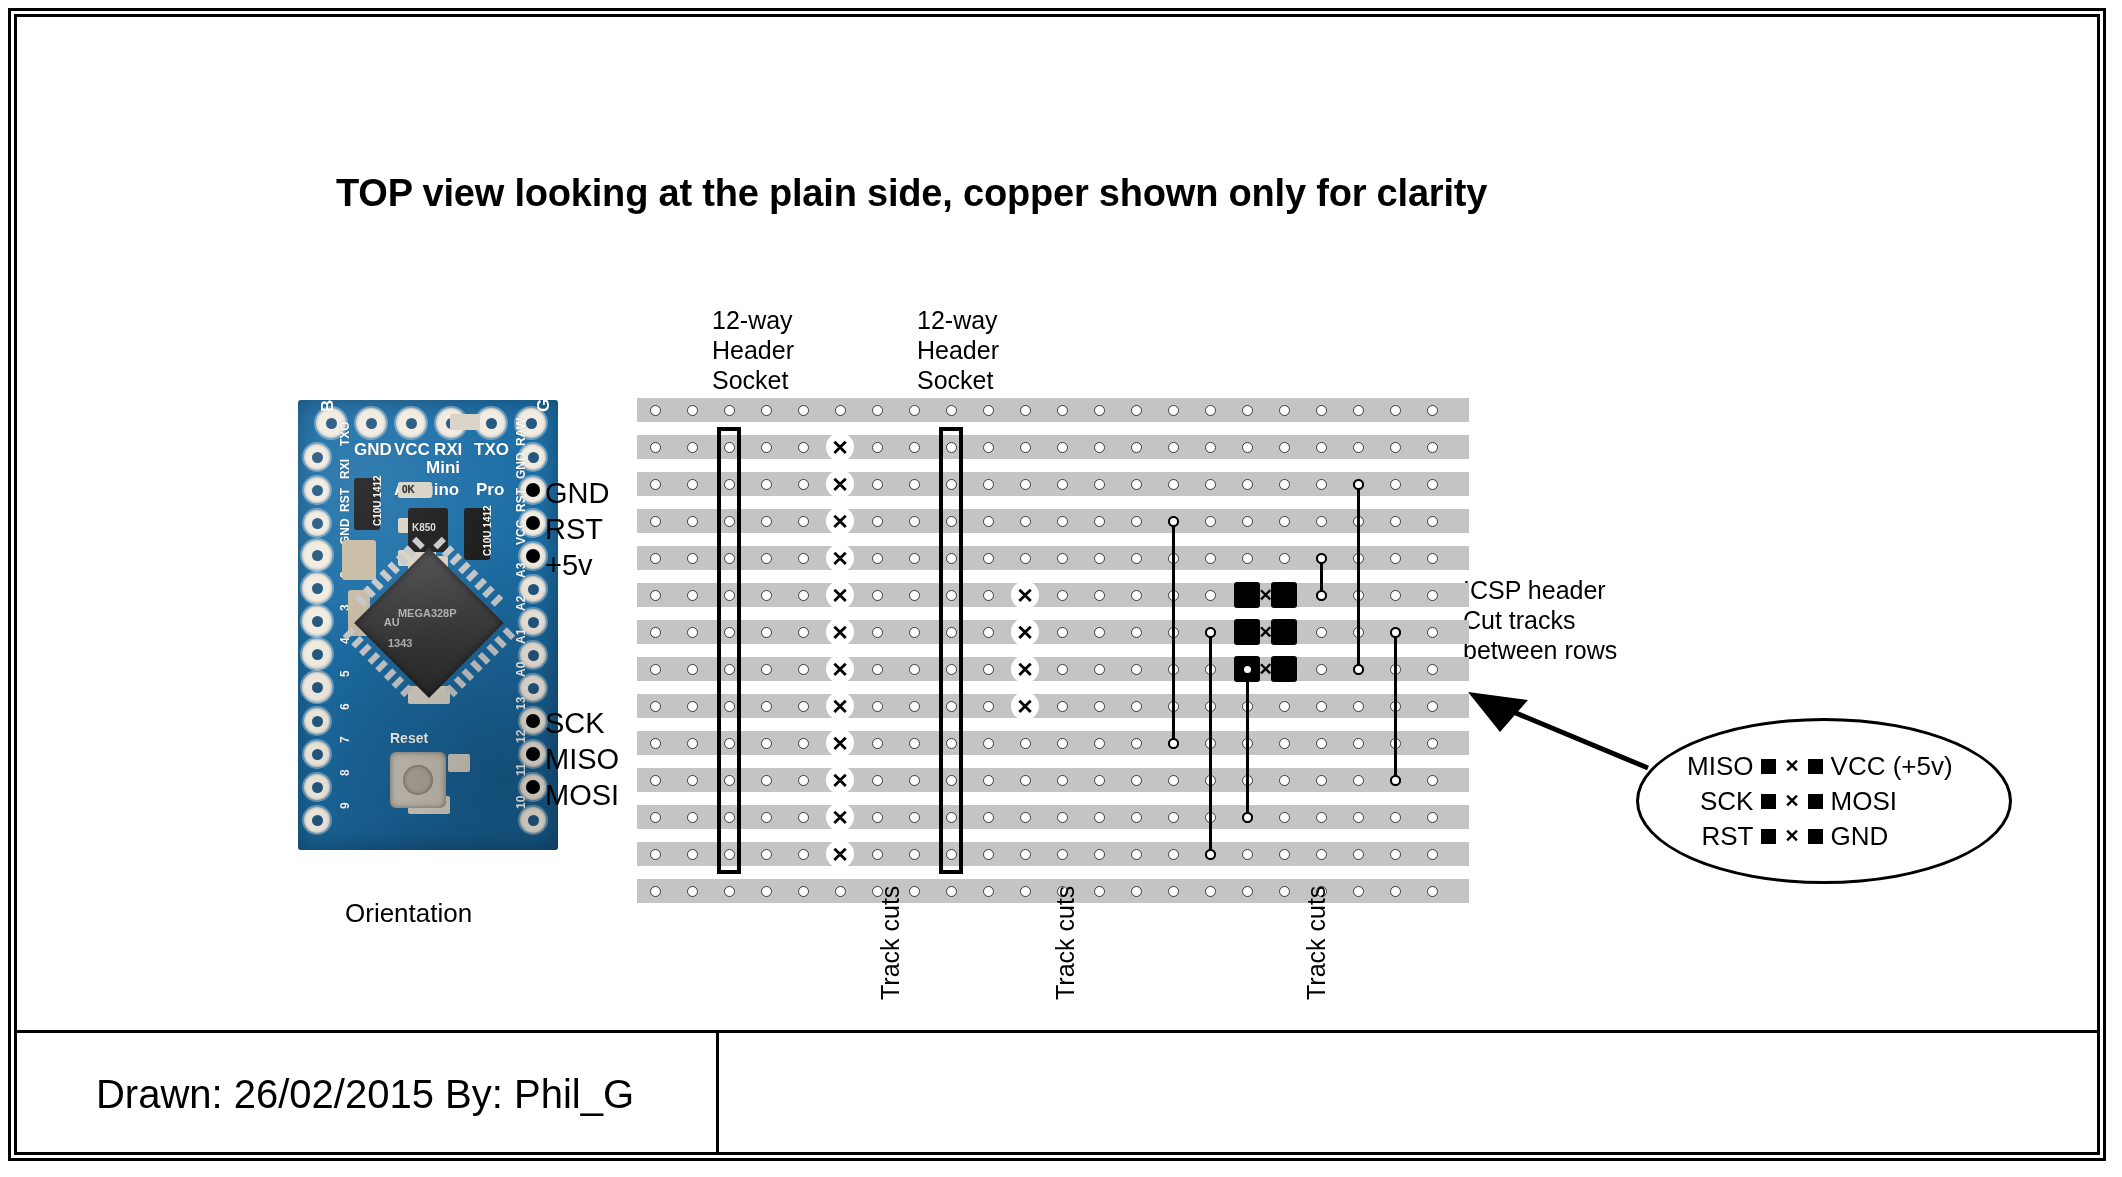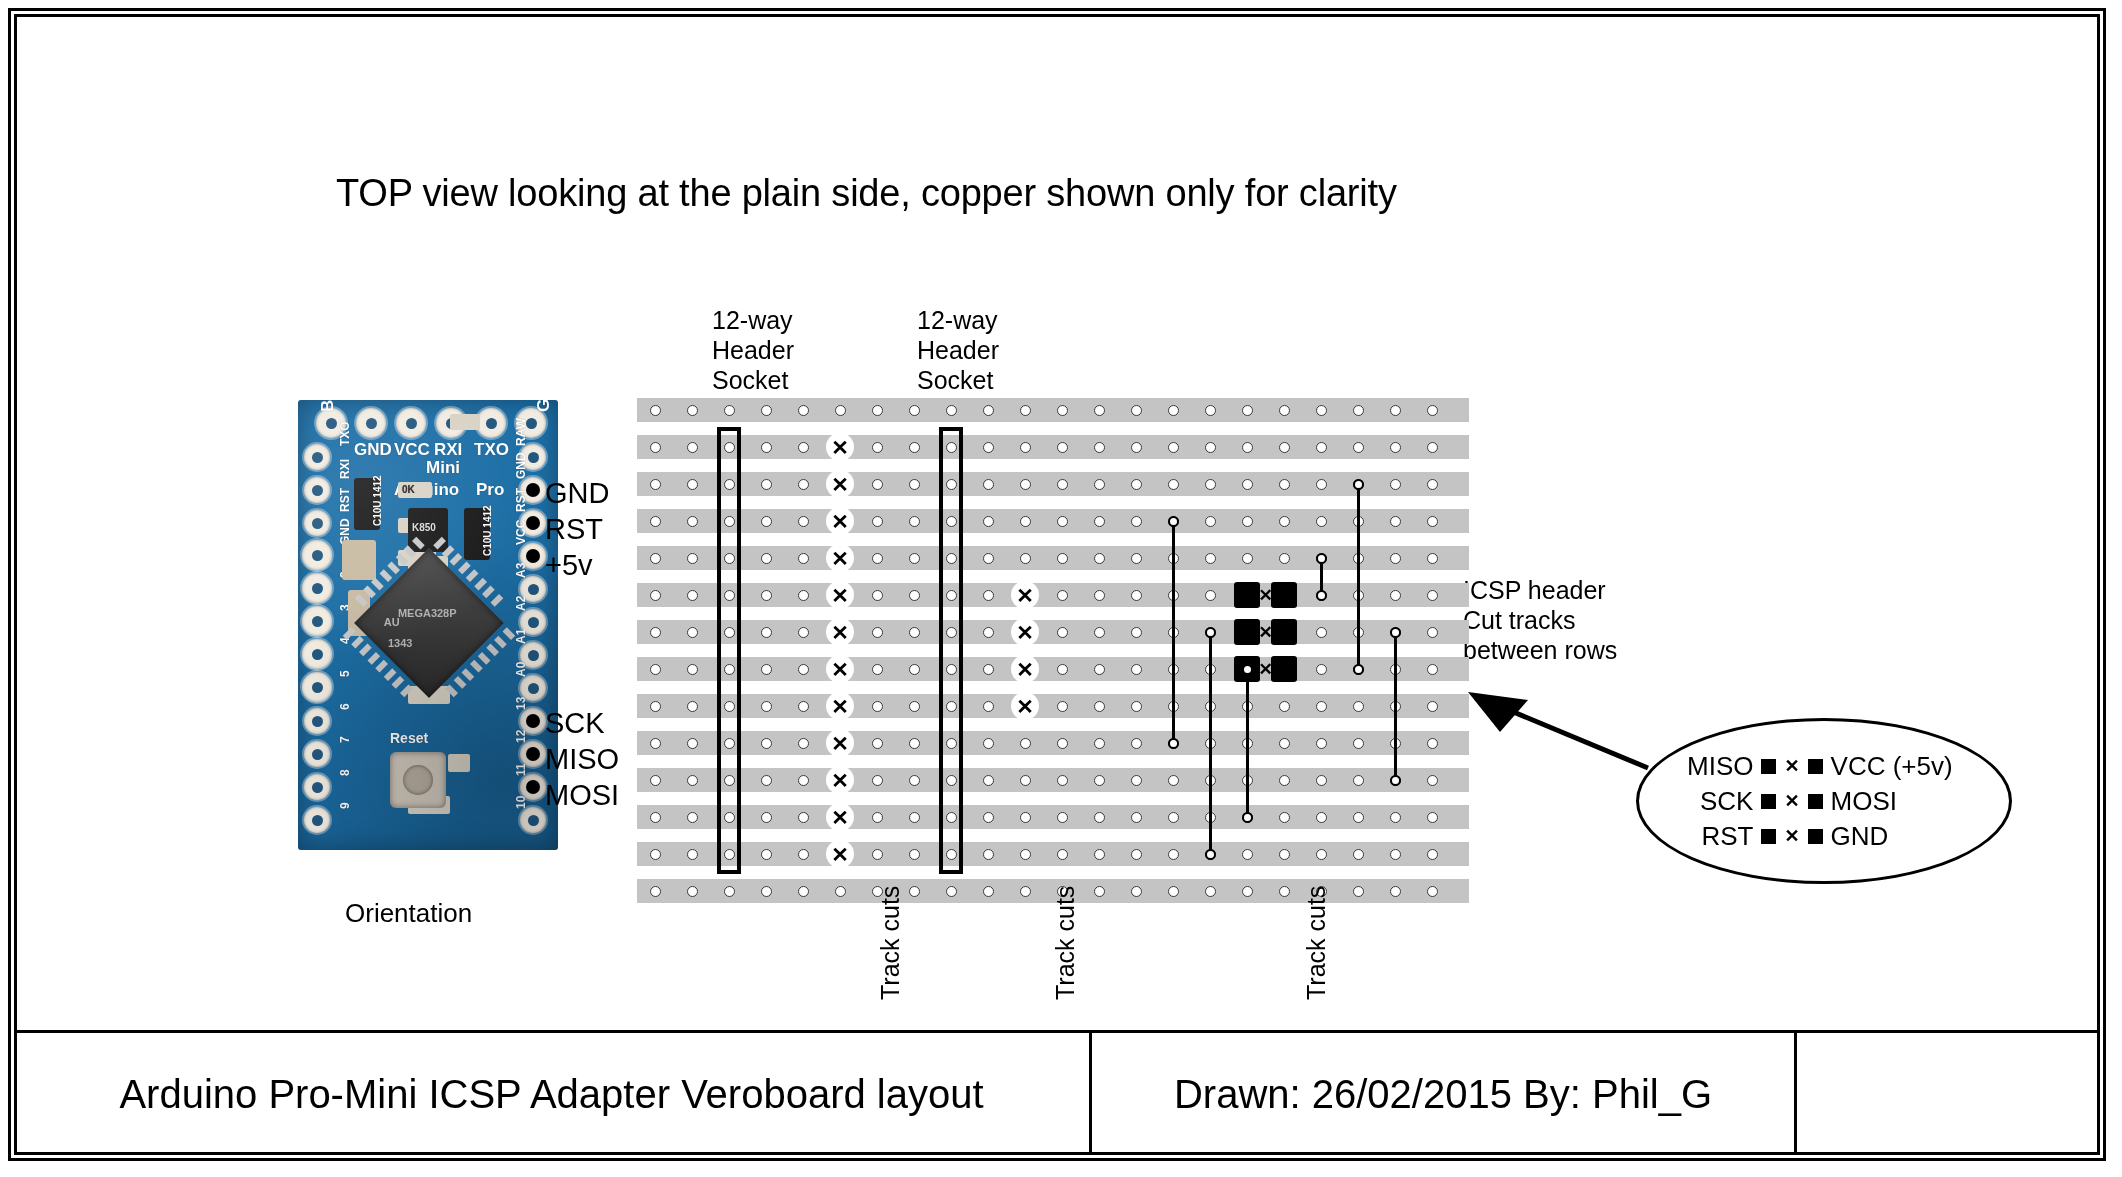--- a/index.html
+++ b/index.html
@@ -38,21 +38,21 @@
     font-size:40px;color:#000;
     white-space:nowrap;
   }
   .tb-cell.c1{width:1078px;border-right:3px solid #000;}
   .tb-cell.c2{width:705px;border-right:3px solid #000;}
   .tb-cell.c3{flex:1;}
 
   
   .main-title{
     position:absolute;left:336px;top:172px;
-    font-size:38px;font-weight:normal;color:#000;
+    font-size:38px;font-weight:bold;color:#000;
     white-space:nowrap;
     letter-spacing:-0.2px;
   }
 
   
   .lbl{position:absolute;color:#000;font-size:25px;line-height:30px;white-space:pre;}
   .lbl.big{font-size:29px;}
 
   
   .vlbl{
@@ -703,17 +703,16 @@
           <span class="ell-left">RST</span>
           <span class="sq"></span>
           <span class="xm">✕</span>
           <span class="sq"></span>
           <span class="ell-right">GND</span>
         </div>
       </div>
   </div>
 
   <div class="titleblock">
-    <div class="tb-cell c1">Arduino Pro-Mini ICSP Adapter Veroboard layout</div>
     <div class="tb-cell c2">Drawn: 26/02/2015  By: Phil_G</div>
   </div>
 
 </div>
 
 </body></html>

